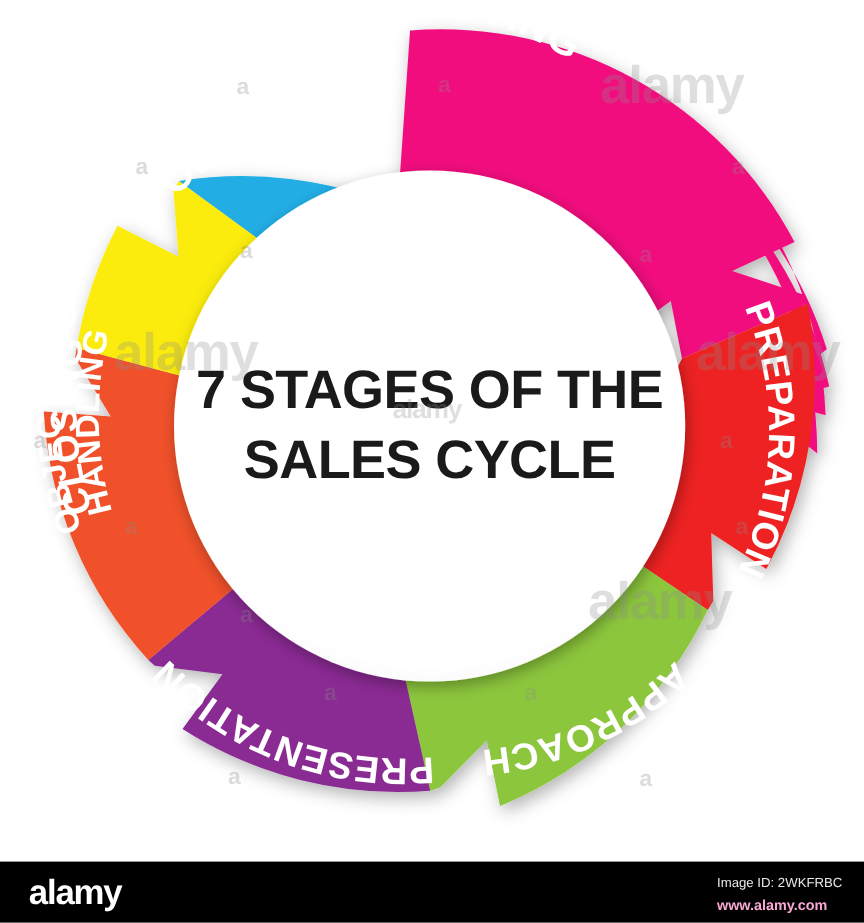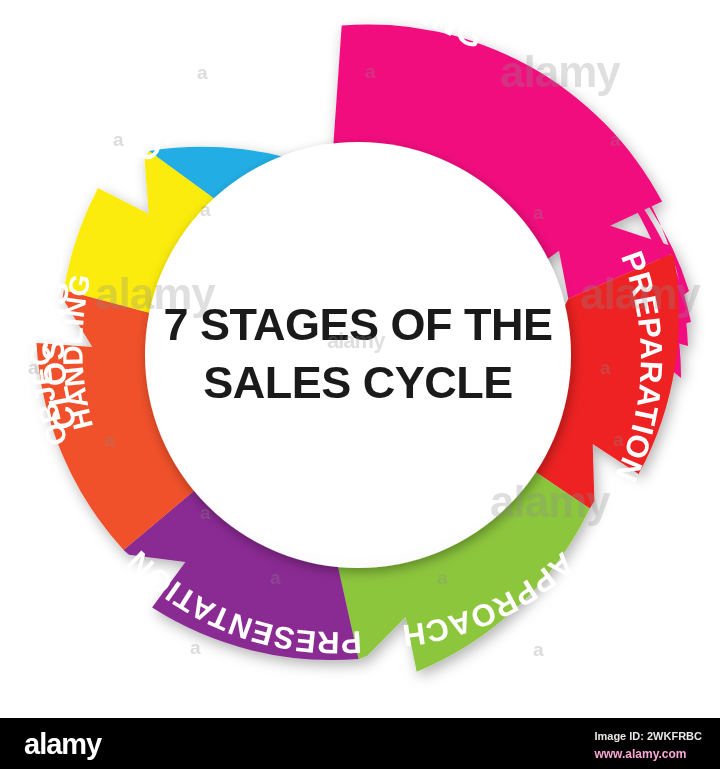--- a/index.html
+++ b/index.html
@@ -111,21 +111,21 @@
   .footer-right {
     position: absolute;
     right: 18px;
     top: 10px;
     text-align: left;
     color: #ffffff;
     font-family: "Liberation Sans", sans-serif;
   }
   .footer-imageid {
     font-size: 11px;
-    font-weight: bold;
+    font-weight: normal;
     line-height: 1.5;
     color: #e8e8e8;
   }
   .footer-url {
     font-size: 12px;
     font-weight: bold;
     line-height: 1.5;
     color: #f9a8d4;
   }
 </style>

